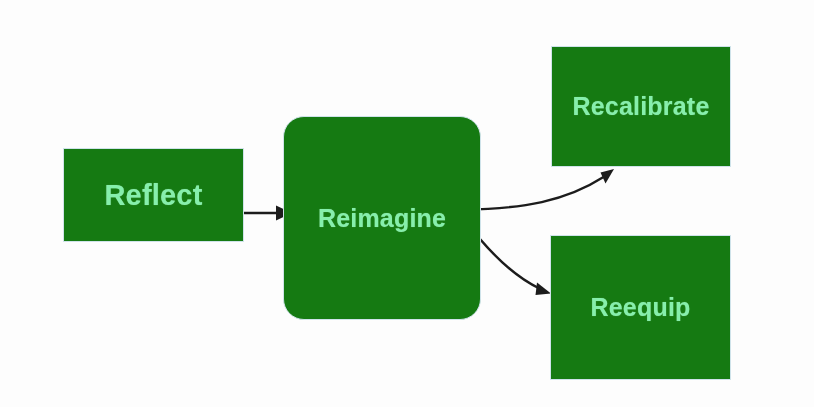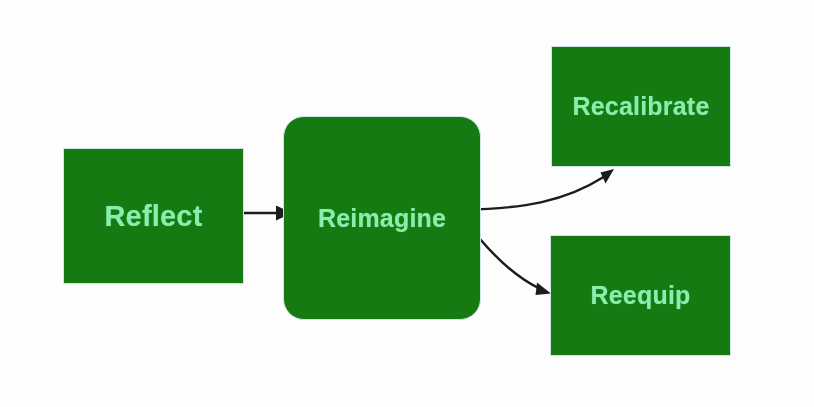--- a/index.html
+++ b/index.html
@@ -39,21 +39,21 @@
     line-height: 1;
     text-shadow: 0 0 1px rgba(255,255,255,0.35);
     white-space: nowrap;
   }
 
   
   #node-reflect {
     left: 63px;
     top: 148px;
     width: 181px;
-    height: 136px;
+    height: 94px;
     justify-content: center;
   }
   #node-reflect .node-label {
     font-size: 29px;
   }
 
   #node-reimagine {
     left: 283px;
     top: 116px;
     width: 198px;
@@ -71,21 +71,21 @@
     height: 121px;
   }
   #node-recalibrate .node-label {
     font-size: 25px;
   }
 
   #node-reequip {
     left: 550px;
     top: 235px;
     width: 181px;
-    height: 121px;
+    height: 145px;
   }
   #node-reequip .node-label {
     font-size: 25px;
   }
 
   
   #connector-layer {
     position: absolute;
     left: 0;
     top: 0;

